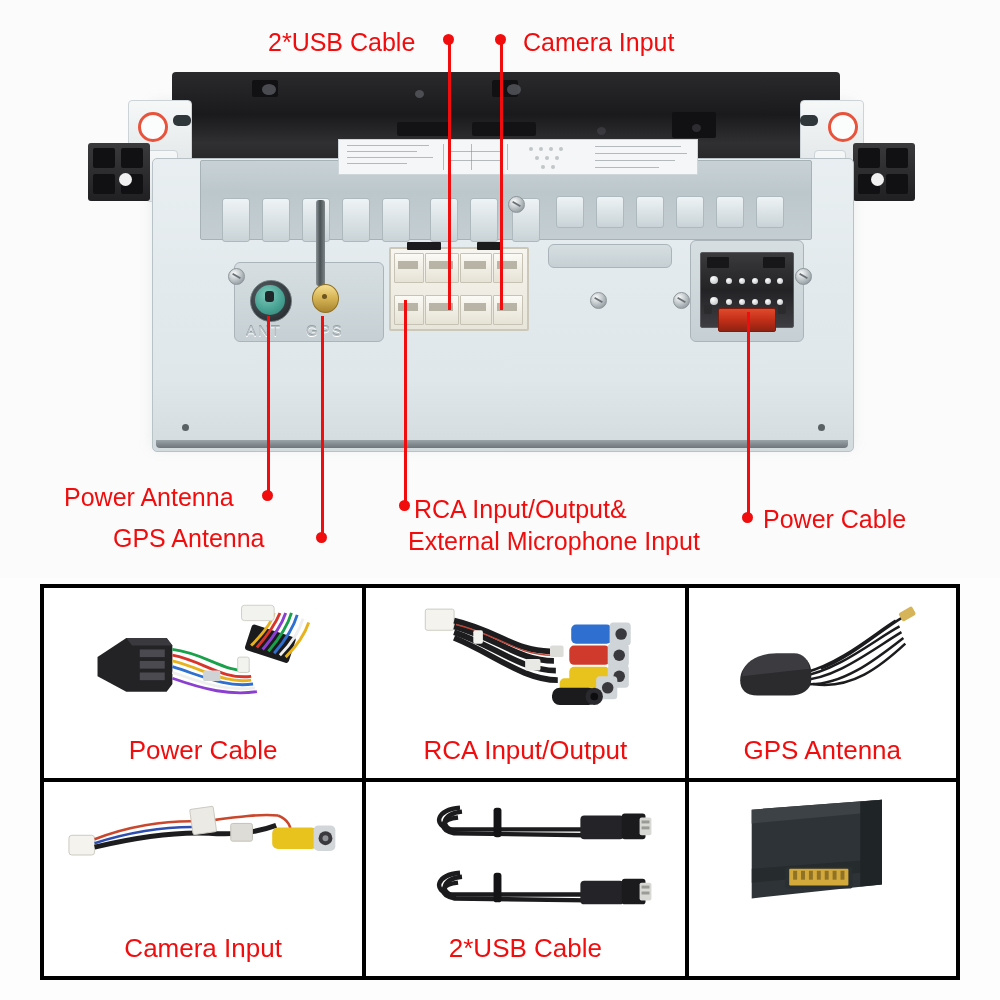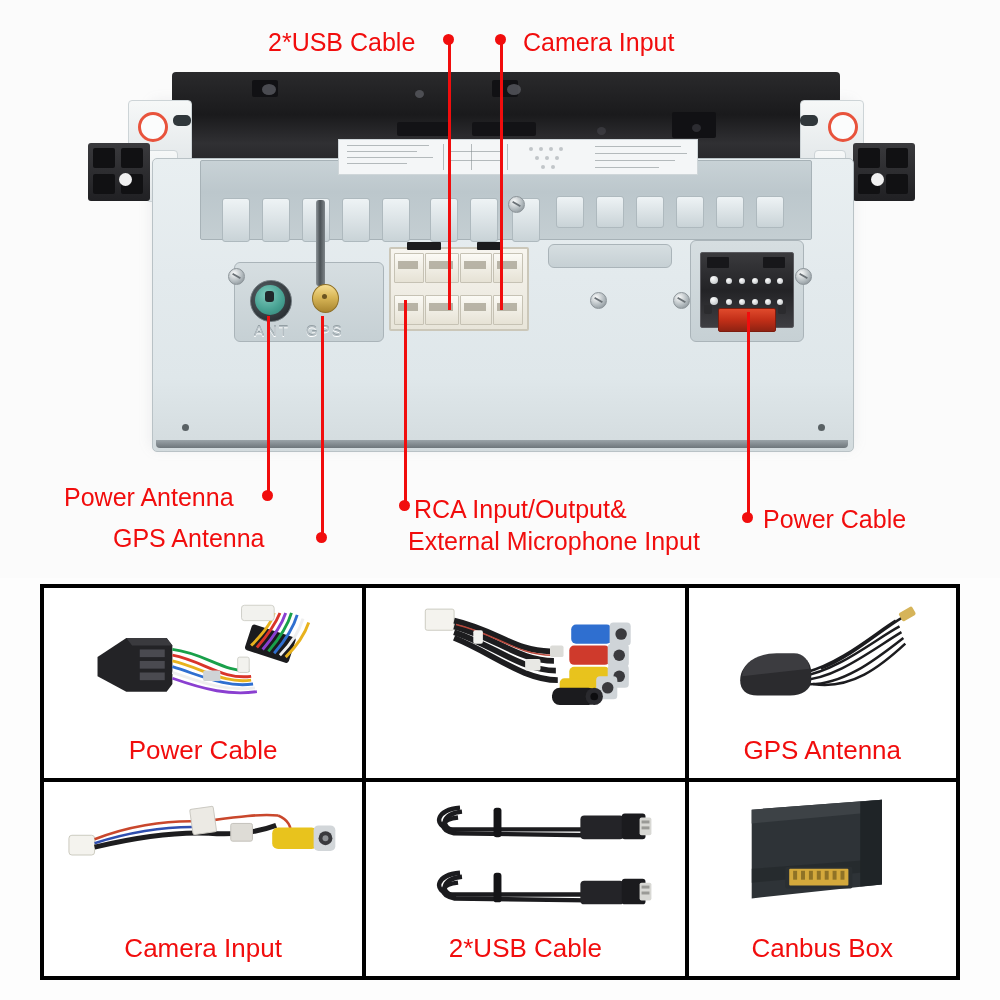--- a/index.html
+++ b/index.html
@@ -453,21 +453,21 @@
 
     <div class="well" style="left:234px; top:262px; width:148px; height:78px;"></div>
     <div class="well" style="left:548px; top:244px; width:122px; height:22px;"></div>
     <div class="well" style="left:690px; top:240px; width:112px; height:100px;"></div>
 
     <div class="gps-stem"></div>
 
     <div class="ant-jack-outer"></div>
     <div class="ant-jack-inner"></div>
     <div class="ant-jack-pin"></div>
-    <div class="emboss" style="left:254px; top:322px;">ANT</div>
+    <div class="emboss" style="left:246px; top:322px;">ANT</div>
 
     <div class="gps-jack"></div>
     <div class="gps-jack-pin"></div>
     <div class="emboss" style="left:306px; top:322px;">GPS</div>
 
     <div class="conn-block">
       <div class="conn-tab" style="left:16px;  top:-7px; width:34px; height:8px;"></div>
       <div class="conn-tab" style="left:86px;  top:-7px; width:24px; height:8px;"></div>
       <div class="conn-sub" style="left:3px;   top:4px;  width:28px; height:28px;"></div>
       <div class="conn-sub" style="left:34px;  top:4px;  width:32px; height:28px;"></div>
@@ -607,20 +607,21 @@
               <circle cx="236" cy="104" r="6" fill="#3a3a3e"></circle>
             </g>
             <g>
               <rect x="178" y="104" width="46" height="18" rx="8" fill="#1b1b1e"></rect>
               <circle cx="222" cy="113" r="9" fill="#2a2a2e"></circle>
               <circle cx="222" cy="113" r="4" fill="#0d0d0f"></circle>
             </g>
           </g>
         </svg>
       </div>
+      <div class="cell-label">RCA Input/Output</div>
     </div>
 
     <div class="cell">
       <div class="cell-art">
         <svg viewBox="0 0 260 150" width="100%" height="100%" preserveAspectRatio="xMidYMid meet">
           <g fill="none" stroke="#1c1c1f" stroke-width="2.6">
             <path d="M112 88 C150 78 186 46 206 34"></path>
             <path d="M108 92 C146 86 184 54 210 40"></path>
             <path d="M106 96 C142 96 182 64 212 46"></path>
             <path d="M110 100 C148 104 186 74 214 52"></path>
@@ -711,17 +712,16 @@
               <rect x="108" y="90" width="4" height="9"></rect>
               <rect x="116" y="90" width="4" height="9"></rect>
               <rect x="124" y="90" width="4" height="9"></rect>
               <rect x="132" y="90" width="4" height="9"></rect>
               <rect x="140" y="90" width="4" height="9"></rect>
               <rect x="148" y="90" width="4" height="9"></rect>
             </g>
           </g>
         </svg>
       </div>
-      <div class="cell-label">Canbus Box</div>
     </div>
 
   </div>
 </div>
 
 </body></html>

